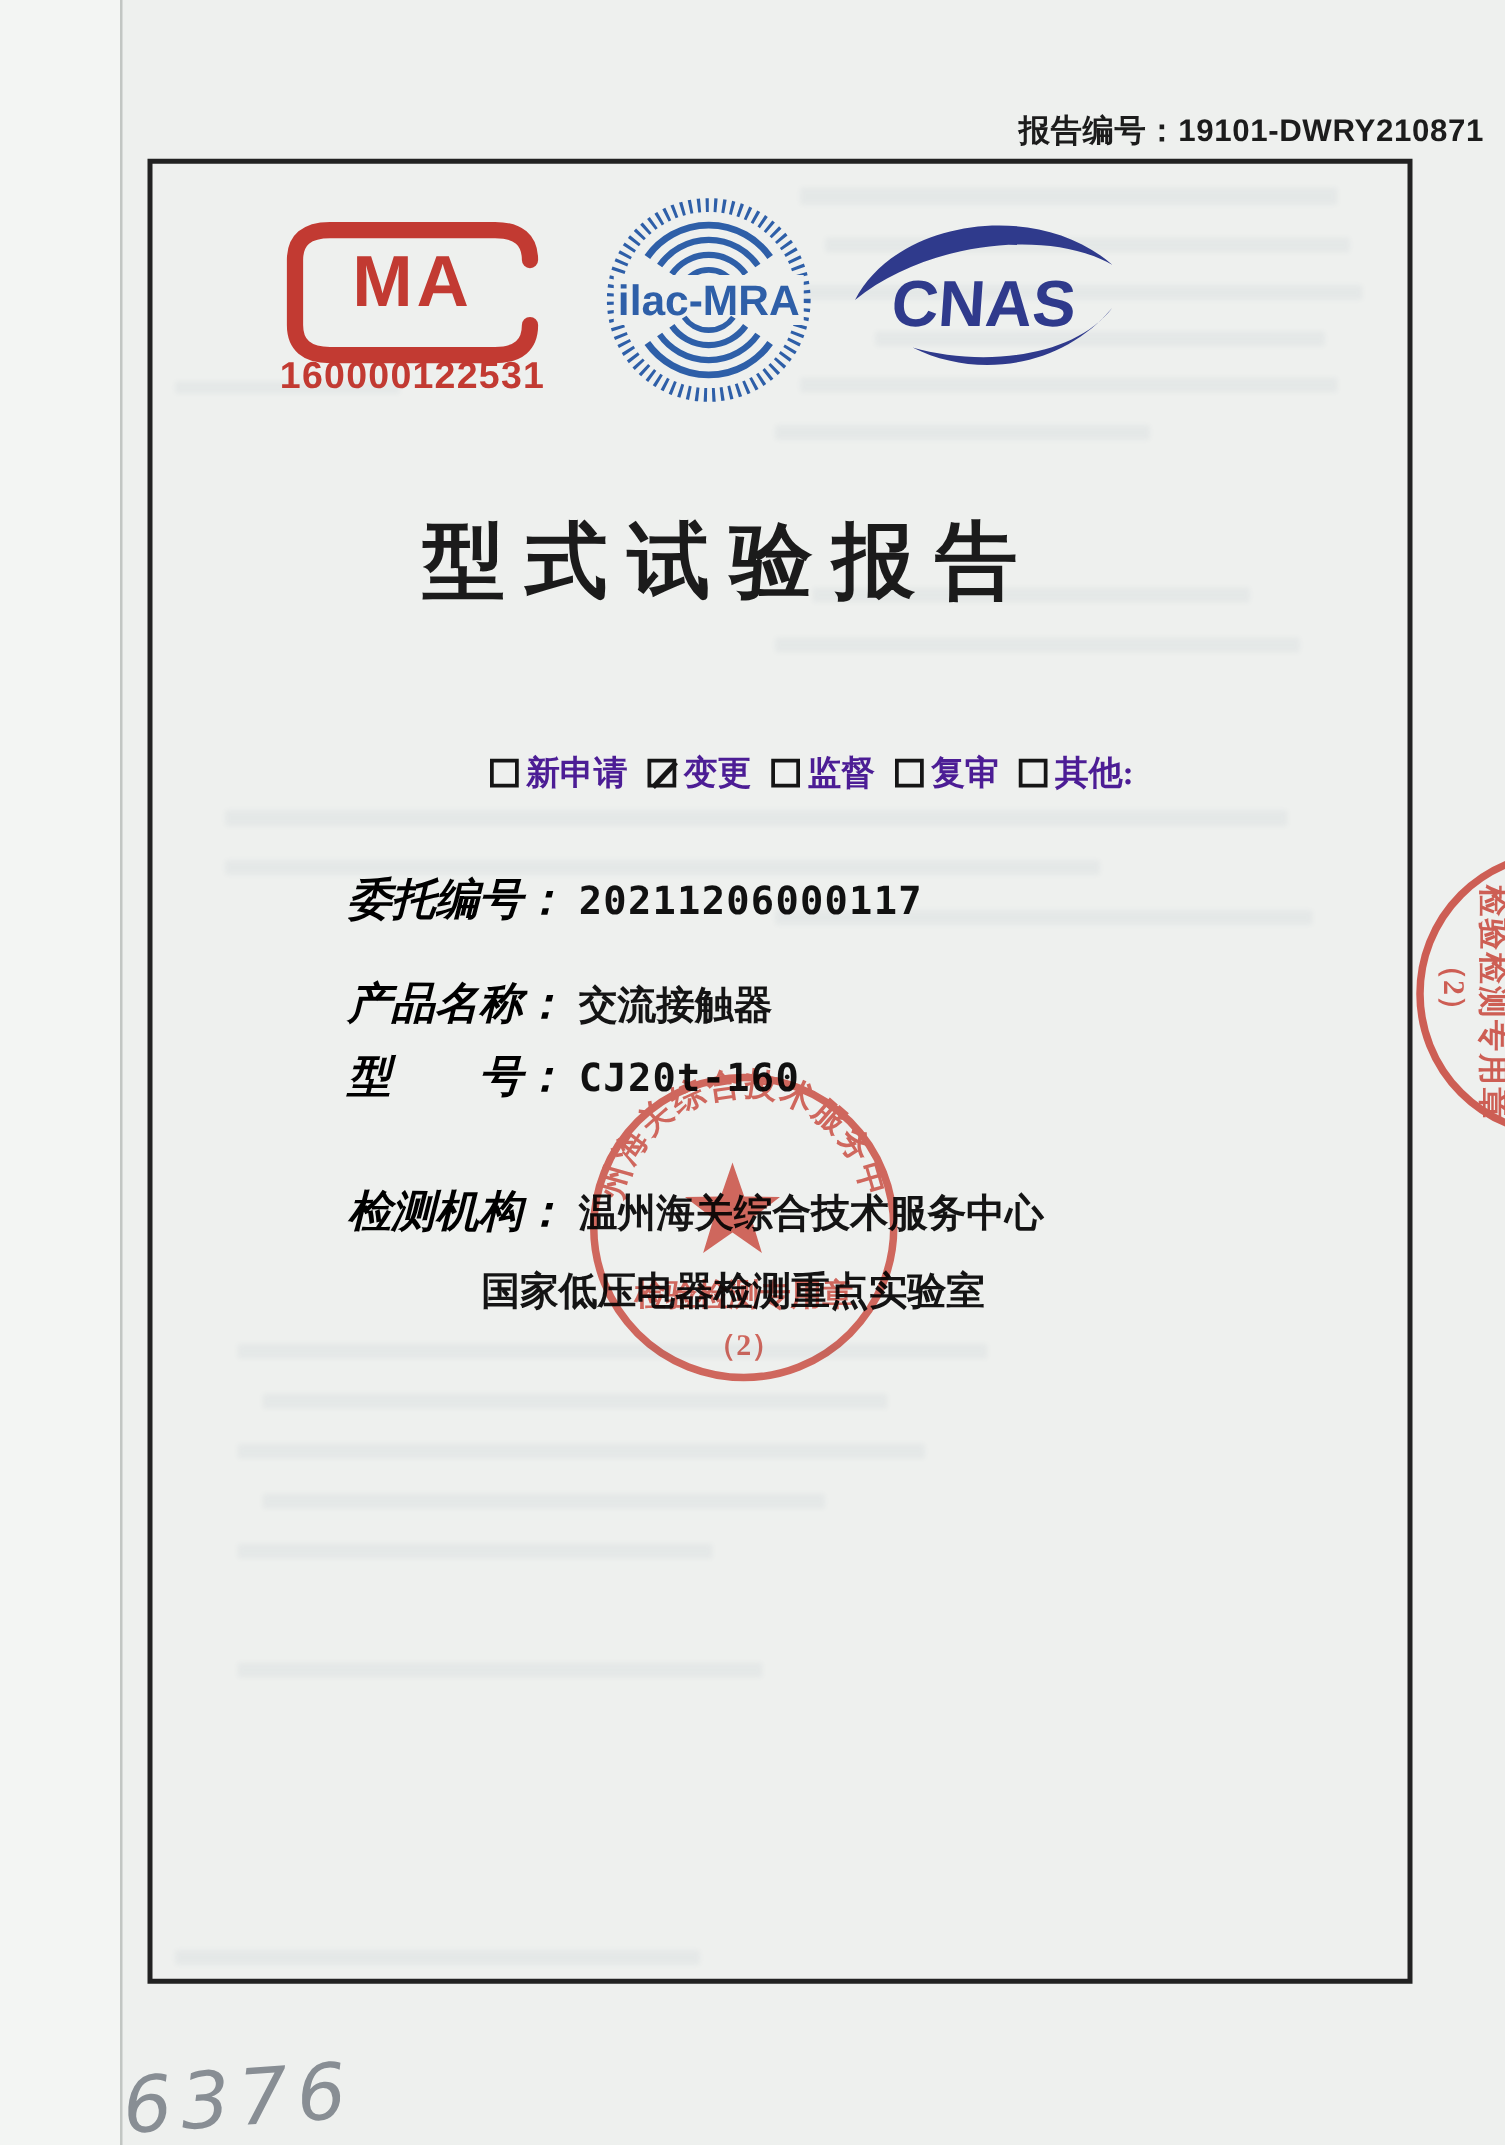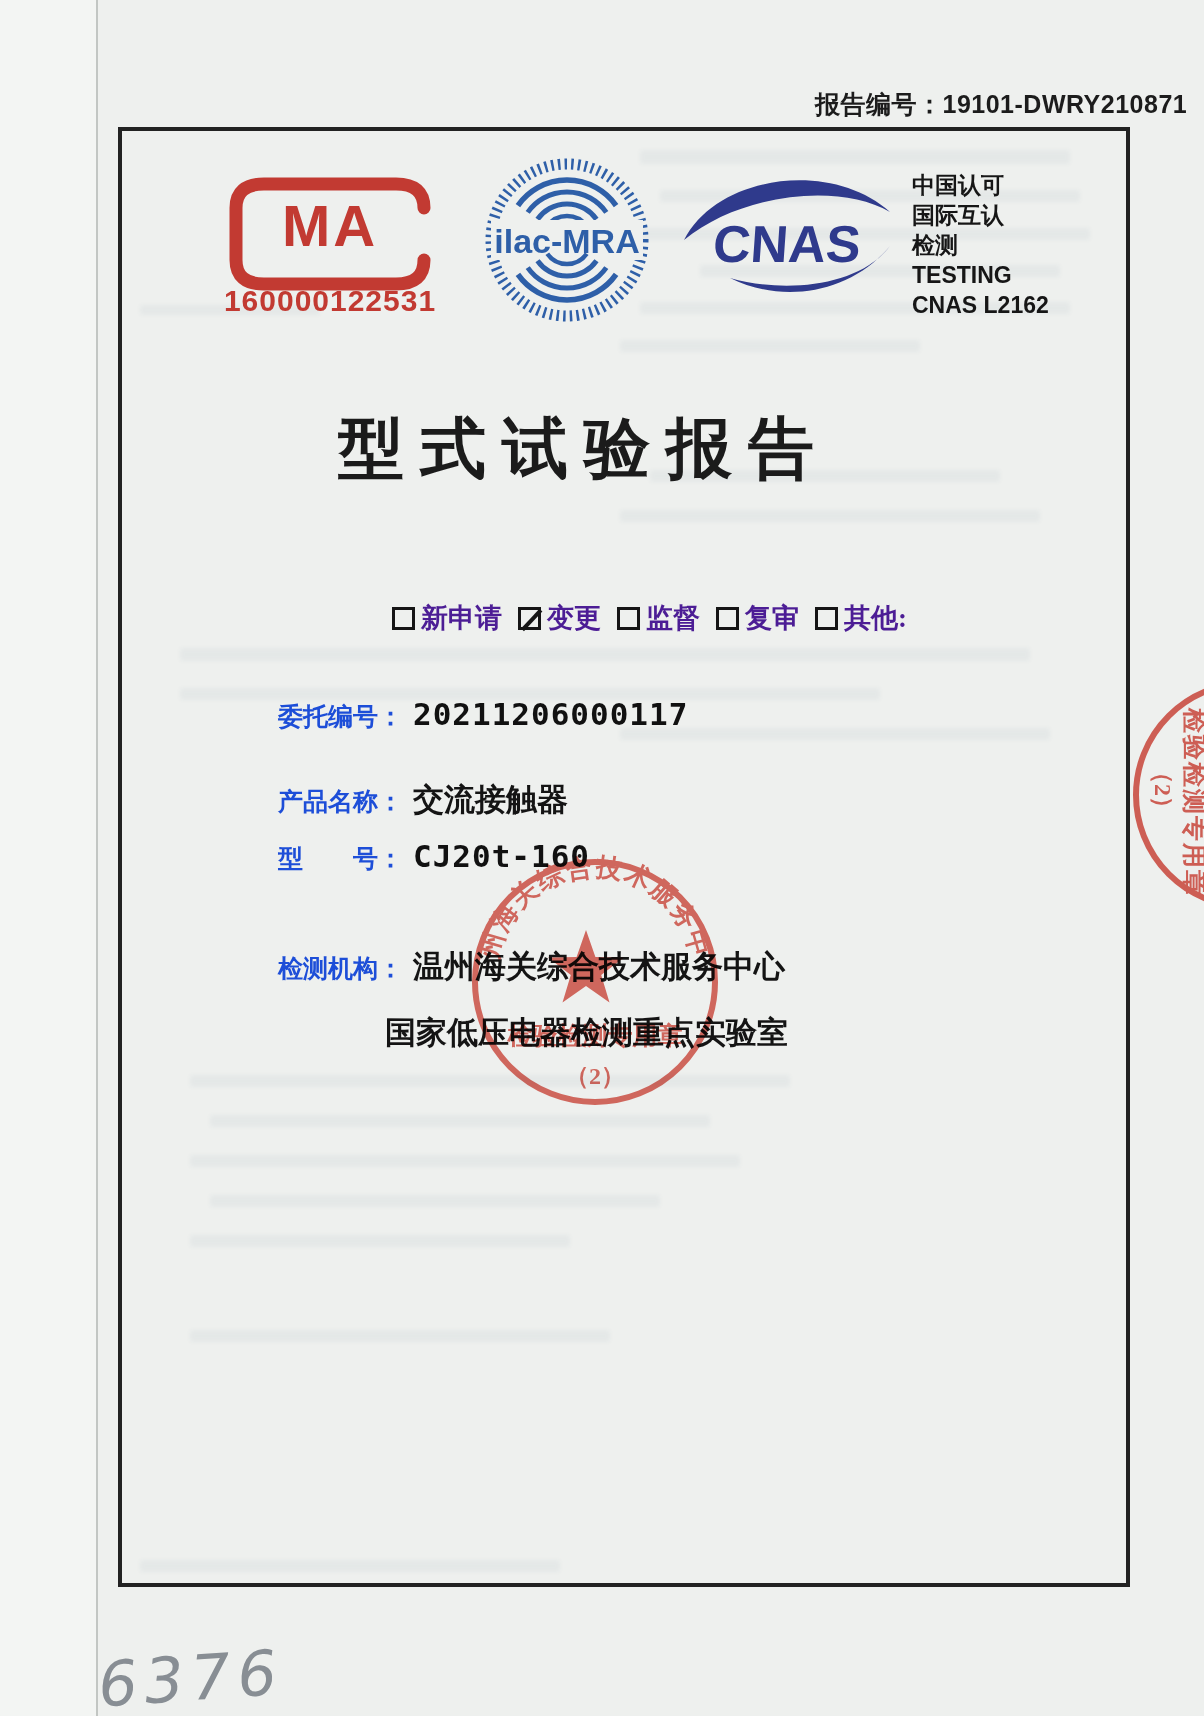--- a/index.html
+++ b/index.html
@@ -30,21 +30,21 @@
 
   .doc-title { position:absolute; left:338px; top:404px; font-size:66px; font-weight:bold; color:#1b1b1b; letter-spacing:16px; white-space:nowrap; font-family:"Liberation Serif","DejaVu Serif",serif; }
 
   .cb-row { position:absolute; left:392px; top:600px; display:flex; gap:16px; align-items:center; }
   .cb-item { display:flex; align-items:center; }
   .cb-box { width:23px; height:23px; border:3px solid #151515; margin-right:6px; position:relative; flex:none; }
   .cb-box.checked::after { content:""; position:absolute; left:-3px; top:8px; width:27px; height:3.5px; background:#151515; transform:rotate(-47deg); }
   .cb-label { font-size:27px; font-weight:600; color:#4c1d95; font-family:"Liberation Serif","DejaVu Serif",serif; white-space:nowrap; }
 
   .field { position:absolute; left:278px; white-space:nowrap; }
-  .flabel { font-size:25px; font-weight:600; color:#1d4ed8; font-family:"Liberation Serif","DejaVu Serif",serif; }
+  .flabel { font-size:35px; font-weight:600; color:#000000; font-family:"Liberation Serif","DejaVu Serif",serif;font-style:italic; }
   .fval-num { font-size:31px; font-weight:bold; color:#111; font-family:"DejaVu Sans Mono","Liberation Mono",monospace; letter-spacing:1px; margin-left:10px; }
   .fval-cn { font-size:31px; font-weight:600; color:#141414; font-family:"Liberation Serif","DejaVu Serif",serif; margin-left:10px;text-align:right; }
 
   .stamp { position:absolute; left:465px; top:852px; width:260px; height:260px; mix-blend-mode:multiply; opacity:.85; z-index:5; }
   .edge-stamp { position:absolute; left:1118px; top:668px; width:86px; height:266px; mix-blend-mode:multiply; opacity:.9; z-index:5; }
   .stamp text { font-family:"Liberation Serif","DejaVu Serif",serif; }
   .edge-stamp text { font-family:"Liberation Serif","DejaVu Serif",serif; }
 
   .handwriting { position:absolute; left:98px; top:1642px; font-size:62px; font-style:italic; color:#888e94; letter-spacing:7px; transform:rotate(-4deg); font-family:"DejaVu Sans",sans-serif; }
 
@@ -109,27 +109,20 @@
   </div>
 
   <div class="cnas">
     <svg width="210" height="155" viewBox="0 0 210 155">
       <path d="M2,78 C36,12 150,-2 208,50 C156,20 58,32 2,78 Z" fill="#2f3a8c"></path>
       <path d="M48,116 C100,142 168,132 208,84 C178,124 104,132 48,116 Z" fill="#2f3a8c"></path>
     </svg>
     <div class="cnas-word">CNAS</div>
   </div>
 
-  <div class="accreditation">
-    <div>中国认可</div>
-    <div>国际互认</div>
-    <div>检测</div>
-    <div>TESTING</div>
-    <div>CNAS L2162</div>
-  </div>
 
   <div class="doc-title">型式试验报告</div>
 
   <div class="cb-row">
     <div class="cb-item">
       <span class="cb-box"></span>
       <span class="cb-label">新申请</span>
     </div>
     <div class="cb-item">
       <span class="cb-box checked"></span>

